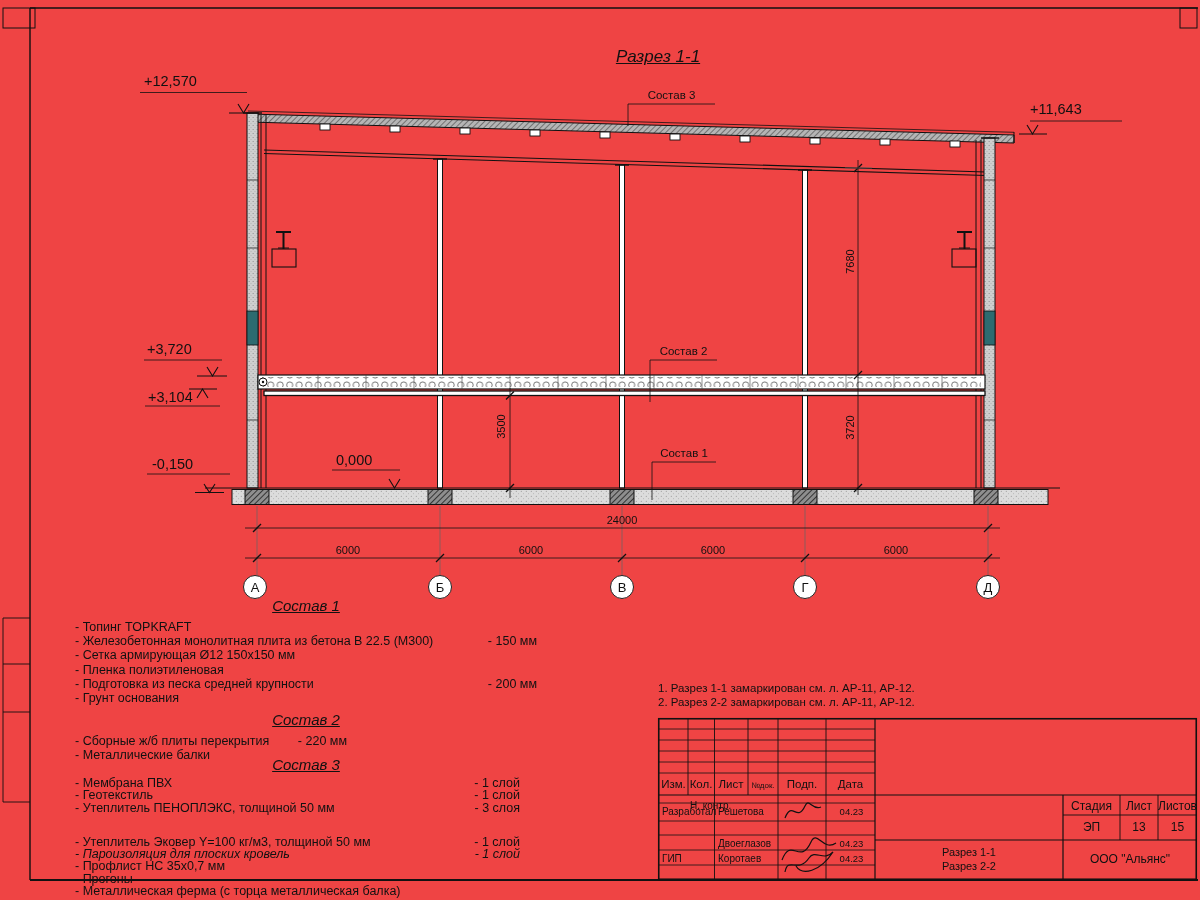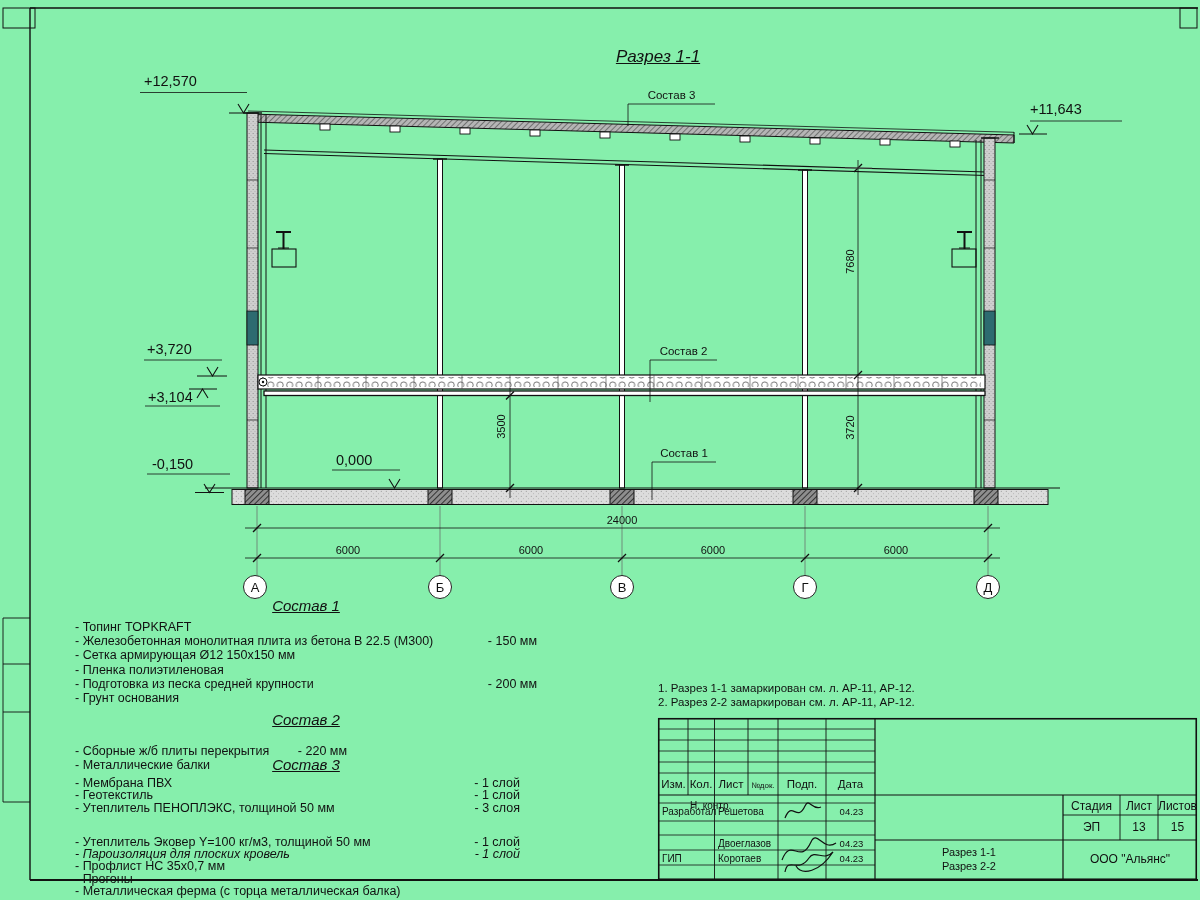--- a/index.html
+++ b/index.html
@@ -1,16 +1,16 @@
 <!DOCTYPE html>
 <html><head>
 <meta charset="utf-8">
 <style>
   html,body{margin:0;padding:0;background:#fff;}
-  #sheet{position:relative;width:1200px;height:900px;background:#86efac;overflow:hidden;
+  #sheet{position:relative;width:1200px;height:900px;background:#ef4444;overflow:hidden;
          font-family:"Liberation Sans",sans-serif;color:#111;}
   .abs{position:absolute;}
   .t{font-family:"Liberation Sans",sans-serif;color:#111;white-space:nowrap;}
   .drawing-title{font-size:17px;font-style:italic;text-align:center;text-decoration:underline;}
   .elev{font-size:14.5px;}
   .dim{font-size:11px;text-align:center;}
   .dim-rot{font-size:11px;text-align:center;transform:rotate(-90deg);}
   .leader-label{font-size:11.5px;text-align:center;}
   .axis-bubble{width:24px;height:24px;border:1.2px solid #222;border-radius:50%;
                text-align:center;line-height:23px;font-size:13px;background:#fff;box-sizing:border-box;}
@@ -291,21 +291,21 @@
         <span class="v">- 200 мм</span>
       </div>
     <div class="comp-row" style="height:14.2px;">
         <span>- Грунт основания</span>
         <span class="v"></span>
       </div>
   </div>
 
   <div class="abs t comp-head" style="left:75px;top:711px;width:462px;">Состав 2</div>
   <div class="abs comp-list t" style="left:75px;top:734px;width:272px;">
-    <div class="comp-row" style="height:14px;margin-top:10px;">
+    <div class="comp-row" style="height:14px;">
         <span>- Сборные ж/б плиты перекрытия</span>
         <span class="v">- 220 мм</span>
       </div>
     <div class="comp-row" style="height:14px;">
         <span>- Металлические балки</span>
         <span class="v"></span>
       </div>
   </div>
 
   <div class="abs t comp-head" style="left:75px;top:756px;width:462px;">Состав 3</div>

